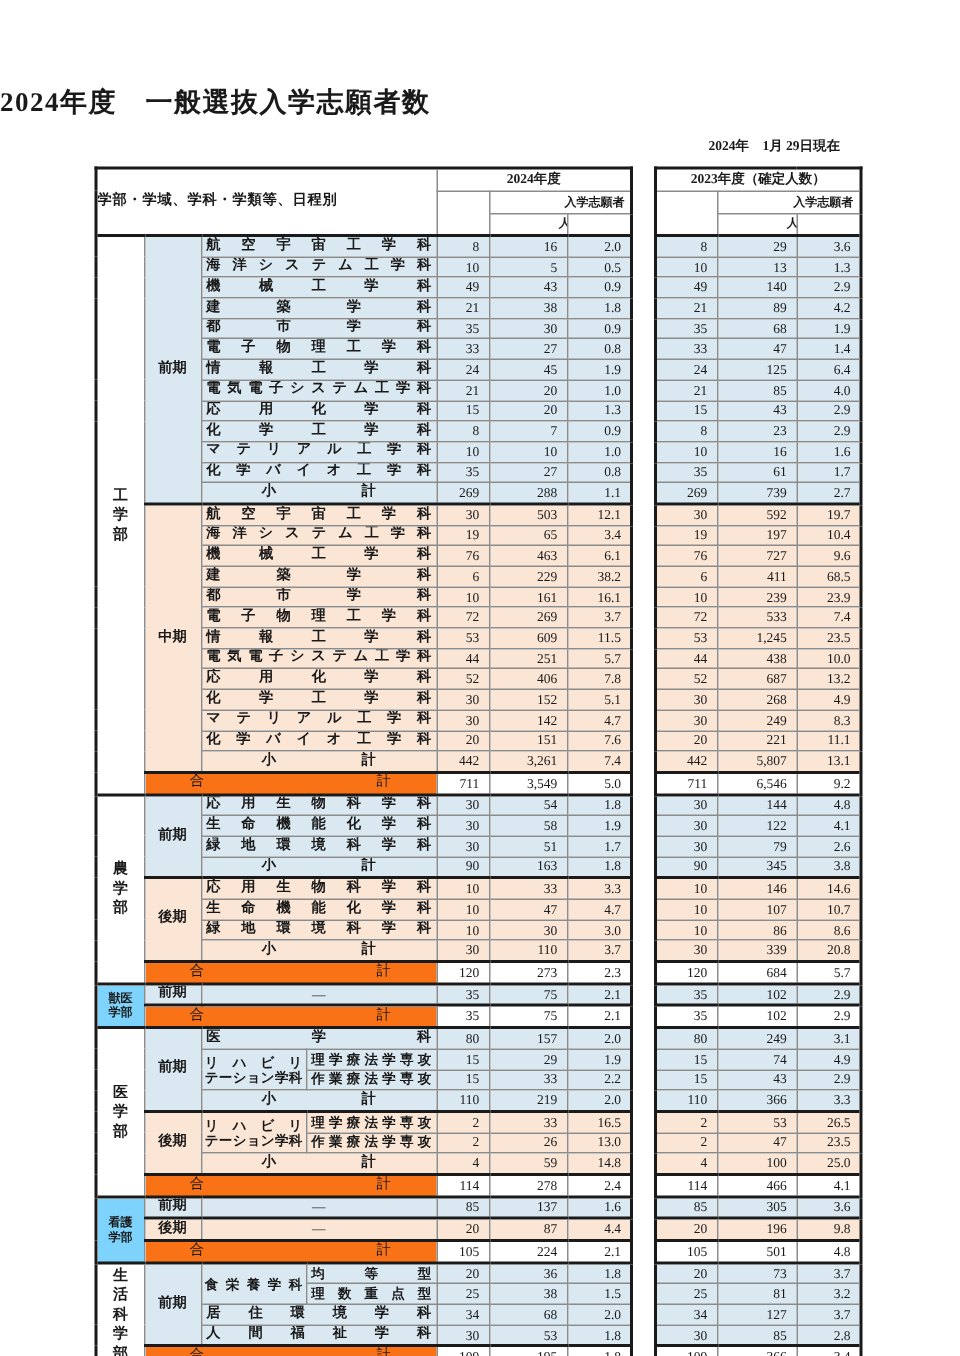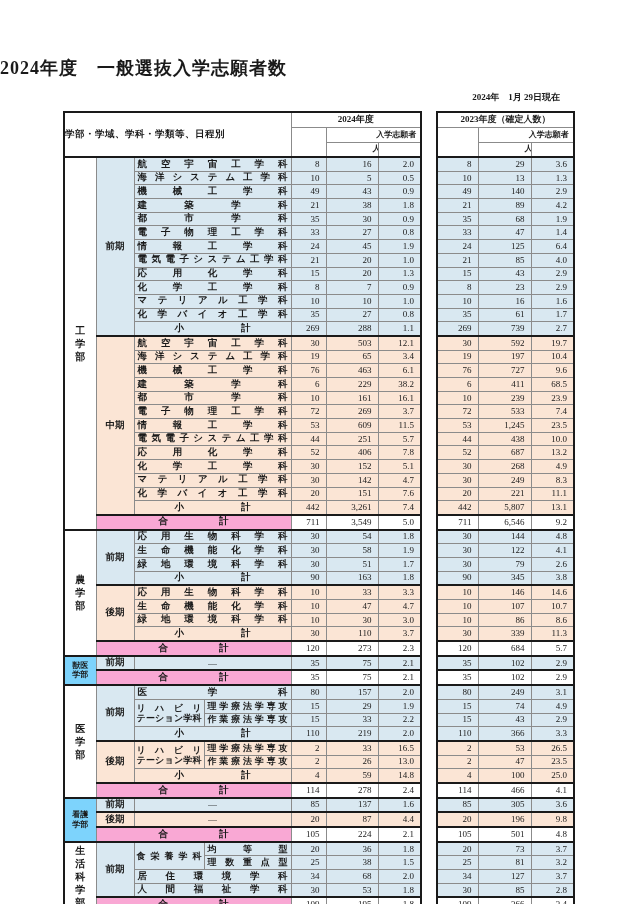--- a/index.html
+++ b/index.html
@@ -22,21 +22,21 @@
   .fac{ text-align:center;font-weight:600;font-size:10px;background:#fff; }
   .fac div{ line-height:1.3; }
   .fac2{ text-align:center;font-weight:600;font-size:8px;background:#7dd3fc; }
   .fac2 div{ line-height:1.2; }
   .per{ text-align:center;font-weight:700;font-size:9.5px; }
   .dept{ font-size:9.5px;font-weight:600;text-align:justify;text-align-last:justify;padding:0 3px; }
   .deptA{ font-size:9px;font-weight:600;padding:0 2px; }
   .deptA div{ text-align:justify;text-align-last:justify;line-height:1.15; }
   .deptB{ font-size:9px;font-weight:600;text-align:justify;text-align-last:justify;padding:0 3px;margin-top:33px; }
   .subl{ font-size:9.5px;font-weight:600;text-align:justify;text-align-last:justify;padding:0 40px; }
-  .total-l{ font-size:9.5px;font-weight:700;text-align:justify;text-align-last:justify;padding:0 62px;background:#f9a8d4; }
+  .total-l{ font-size:9.5px;font-weight:400;text-align:justify;text-align-last:justify;padding:0 30px;background:#f97316; }
   .dash{ text-align:center;font-size:9px; }
   .num{ text-align:right;padding-right:6px;font-size:9px; }
   .bl-thick{ border-left:2px solid #1a1a1a; }
   .br-thick{ border-right:2px solid #1a1a1a; }
   .bt-thick{ border-top:2px solid #1a1a1a; }
   .bb-thick{ border-bottom:2px solid #1a1a1a; }
 </style>
 </head>
 <body>
 
@@ -434,21 +434,21 @@
           <td class="num orange br-thick">8.6</td>
         </tr>
         <tr>
           <td class="subl orange" colspan="2">小計</td>
           <td class="num orange">30</td>
           <td class="num orange">110</td>
           <td class="num orange br-thick">3.7</td>
           <td class="gap"></td>
           <td class="num orange bl-thick">30</td>
           <td class="num orange">339</td>
-          <td class="num orange br-thick">11.3</td>
+          <td class="num orange br-thick">20.8</td>
         </tr>
         <tr>
           <td class="total-l bt-thick" colspan="3">合計</td>
           <td class="num  bt-thick">120</td>
           <td class="num  bt-thick">273</td>
           <td class="num  br-thick bt-thick">2.3</td>
           <td class="gap"></td>
           <td class="num  bl-thick bt-thick">120</td>
           <td class="num  bt-thick">684</td>
           <td class="num  br-thick bt-thick">5.7</td>

